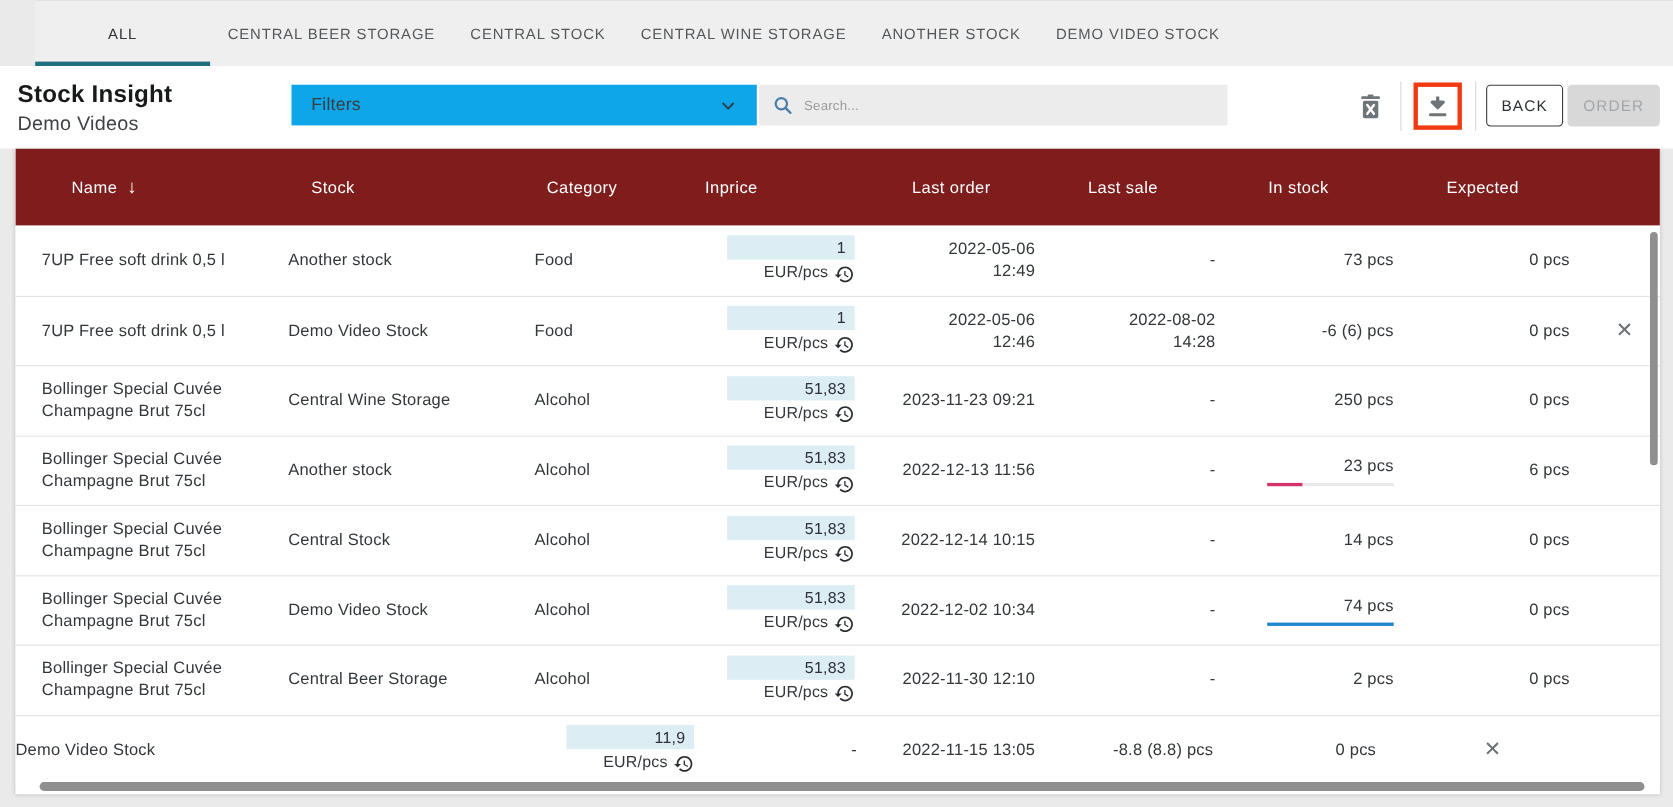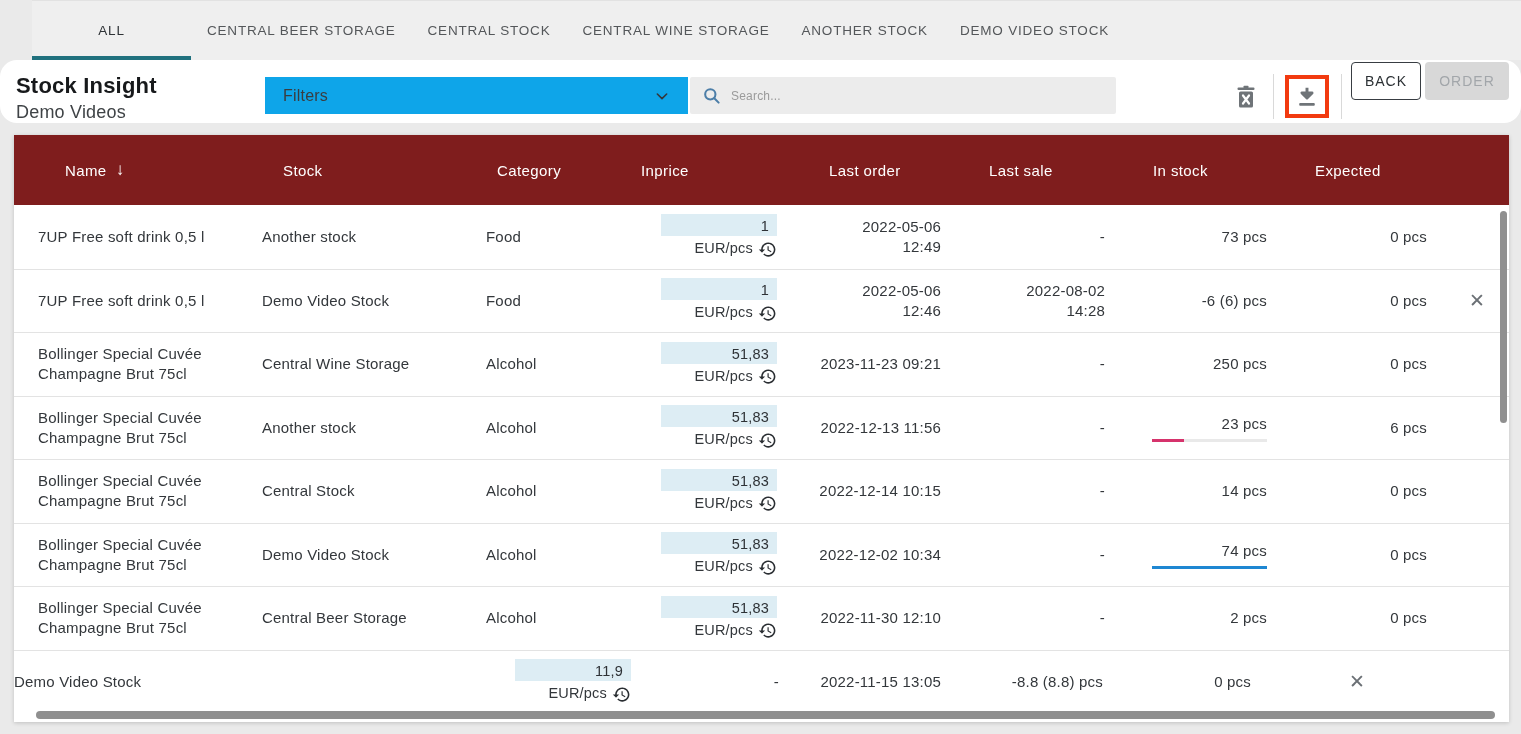--- a/index.html
+++ b/index.html
@@ -21,21 +21,21 @@
     font-size:13.5px; letter-spacing:.8px; color:#54575a;
     padding:0 16px; cursor:pointer; position:relative; text-transform:uppercase;
   }
   .tab.active { width:159px; padding:0; color:#2e3236; }
   .tab.active::after {
     content:""; position:absolute; left:0; right:0; bottom:0; height:4px;
     background:#20717e;
   }
 
   
-  .toolbar { position:relative; height:63px; background:#ffffff;border-radius:17px; }
+  .toolbar { position:relative; height:75px; background:#ffffff; }
   .title-block { position:absolute; left:16px; top:13px; }
   .page-title { font-size:22px; font-weight:700; color:#17191b; letter-spacing:.2px; }
   .page-subtitle { font-size:18px; color:#3f4346; margin-top:3px; }
 
   .filters {
     position:absolute; left:265px; top:17px; width:423px; height:37px;
     background:#0ea5e9; display:flex; align-items:center;
     padding:0 18px; cursor:pointer;
   }
   .filters-label { font-size:16px; color:#3a3d40; flex:1; }
@@ -57,21 +57,21 @@
   .trash-btn { left:1226px; }
   .vdivider { position:absolute; top:14px; width:1px; height:45px; background:#d9d9d9; }
   .vd1 { left:1273px; }
   .vd2 { left:1341px; }
   .download-wrap {
     position:absolute; left:1285px; top:15px; width:44px; height:43px;
     border:4px solid #f23a10; display:flex; align-items:center; justify-content:center;
     cursor:pointer; background:#fff;
   }
   .btn {
-    position:absolute; top:2px; height:38px; border-radius:4px;
+    position:absolute; top:17px; height:38px; border-radius:4px;
     font-size:14px; letter-spacing:1px; font-family:inherit; cursor:pointer;
     display:flex; align-items:center; justify-content:center;
   }
   .back-btn { left:1351px; width:70px; background:#fff; border:1px solid #383d42; color:#2b3034; }
   .order-btn { left:1425px; width:84px; background:#d8d8d8; border:none; color:#a2a6aa; cursor:default; }
 
   
   .table-card {
     position:absolute; left:14px; top:135px; width:1495px; height:587px;
     background:#fff; box-shadow:0 1px 4px rgba(0,0,0,.18); overflow:hidden;

